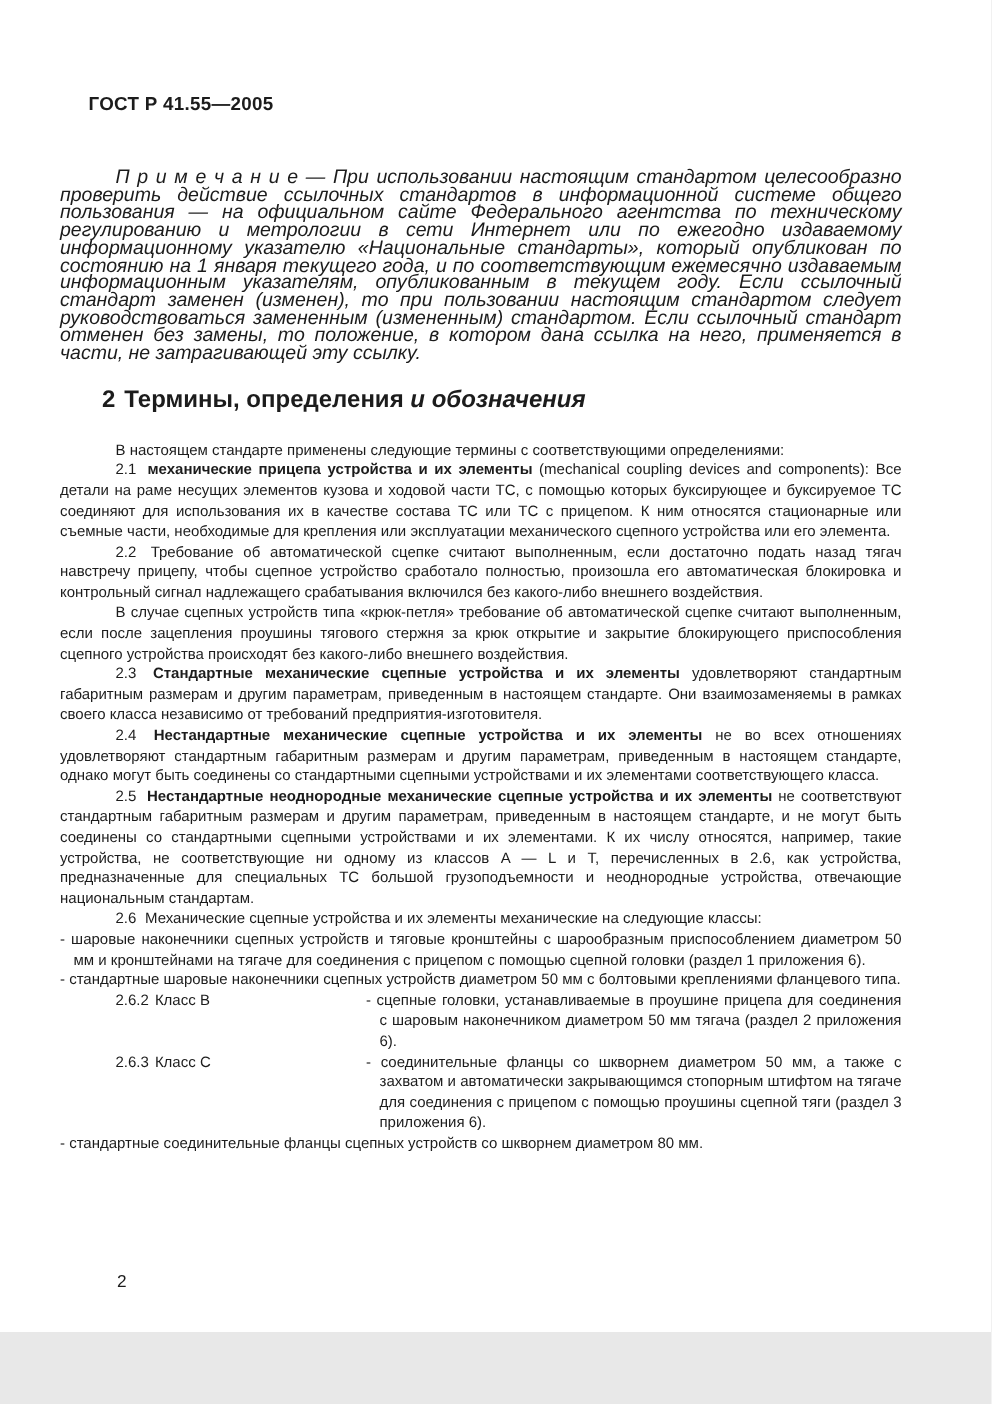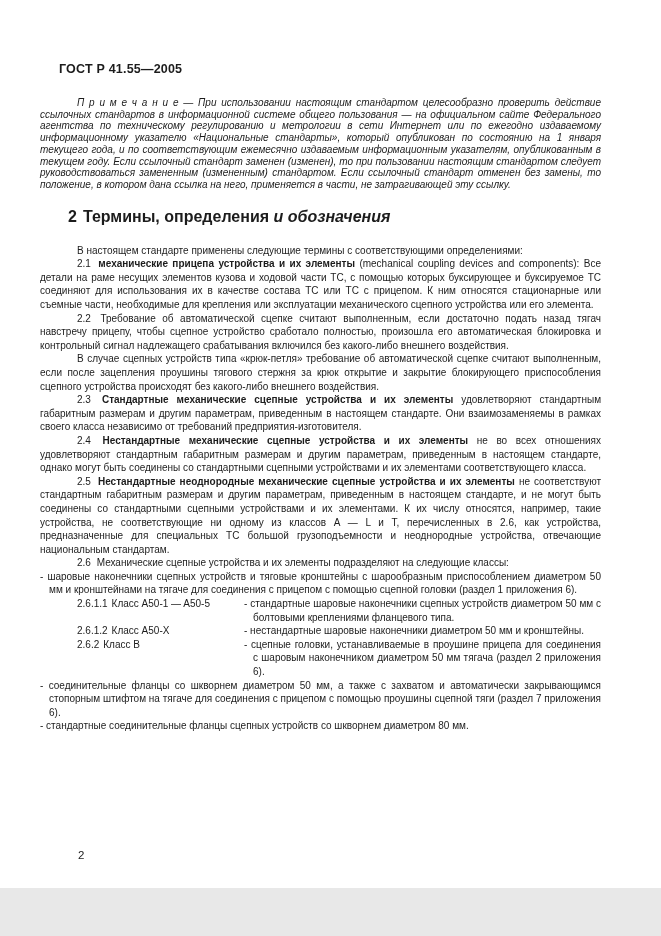--- a/index.html
+++ b/index.html
@@ -15,22 +15,22 @@
     overflow: hidden;
   }
   .doc-header {
     margin: 62px 0 0 19px;
     font-size: 12.5px;
     font-weight: bold;
     line-height: 15px;
     letter-spacing: 0.2px;
   }
   .note {
-    margin: 20px 0 0 0;
-    font-size: 10px;
+    margin: 35px 0 0 0;
+    font-size: 13px;
     font-style: italic;
     line-height: 11.7px;
     text-align: justify;
     text-indent: 37px;
   }
   .section-title {
     margin: 17px 0 0 0;
     padding-left: 28px;
     font-size: 16px;
     font-weight: bold;
@@ -126,51 +126,45 @@
 
     <p>
       <span class="par-num">2.5</span>
       <span class="term">Нестандартные неоднородные механические сцепные устройства и их элементы</span>
       <span>не соответствуют стандартным габаритным размерам и другим параметрам, приведенным в настоящем стандарте, и не могут быть соединены со стандартными сцепными устройствами и их элементами. К их числу относятся, например, такие устройства, не соответствующие ни одному из классов A — L и T, перечисленных в 2.6, как устройства, предназначенные для специальных ТС большой грузоподъемности и неоднородные устройства, отвечающие национальным стандартам.</span>
     </p>
 
     <p>
       <span class="par-num">2.6</span>
       <span class="term"></span>
-      <span>Механические сцепные устройства и их элементы подразделяют на следующие классы:</span>
+      <span>Механические сцепные устройства и их элементы механические на следующие классы:</span>
     </p>
 
     <div class="def-row">
       <div class="def-right">- шаровые наконечники сцепных устройств и тяговые кронштейны с шарообразным приспособлением диаметром 50 мм и кронштейнами на тягаче для соединения с прицепом с помощью сцепной головки (раздел 1 приложения 6).</div>
     </div>
 
     <div class="def-row">
-      <div class="def-left">
-        <span class="cls-num">2.6.1.1</span><span>Класс A50-1 — A50-5</span>
-      </div>
       <div class="def-right">- стандартные шаровые наконечники сцепных устройств диаметром 50 мм с болтовыми креплениями фланцевого типа.</div>
     </div>
 
-    <div class="def-row">
-      <div class="def-left">
-        <span class="cls-num">2.6.1.2</span><span>Класс A50-X</span>
-      </div>
-      <div class="def-right">- нестандартные шаровые наконечники диаметром 50 мм и кронштейны.</div>
-    </div>
 
     <div class="def-row">
       <div class="def-left">
         <span class="cls-num">2.6.2</span><span>Класс B</span>
       </div>
       <div class="def-right">- сцепные головки, устанавливаемые в проушине прицепа для соединения с шаровым наконечником диаметром 50 мм тягача (раздел 2 приложения 6).</div>
     </div>
 
 
     <div class="def-row">
-      <div class="def-right">- соединительные фланцы со шкворнем диаметром 50 мм, а также с захватом и автоматически закрывающимся стопорным штифтом на тягаче для соединения с прицепом с помощью проушины сцепной тяги (раздел 7 приложения 6).</div>
+      <div class="def-left">
+        <span class="cls-num">2.6.3</span><span>Класс C</span>
+      </div>
+      <div class="def-right">- соединительные фланцы со шкворнем диаметром 50 мм, а также с захватом и автоматически закрывающимся стопорным штифтом на тягаче для соединения с прицепом с помощью проушины сцепной тяги (раздел 3 приложения 6).</div>
     </div>
 
     <div class="def-row">
       <div class="def-right">- стандартные соединительные фланцы сцепных устройств со шкворнем диаметром 80 мм.</div>
     </div>
 
   </div>
 
   <div class="page-num">2</div>
 

